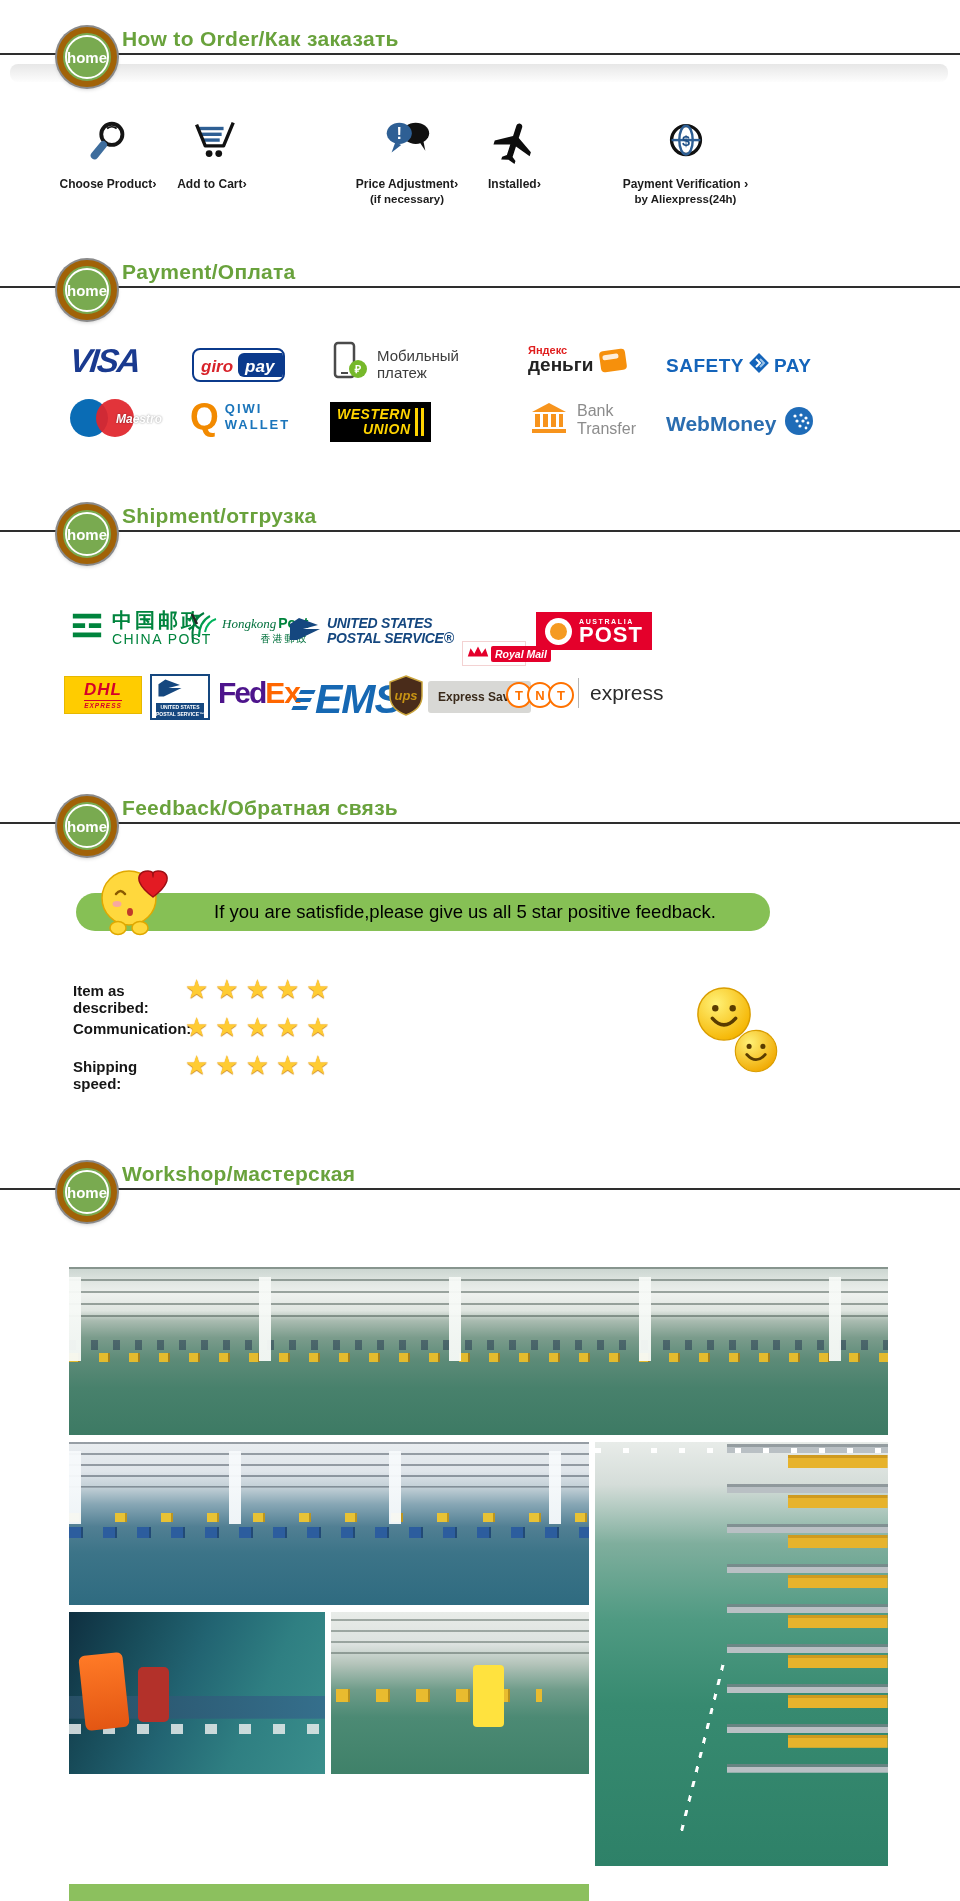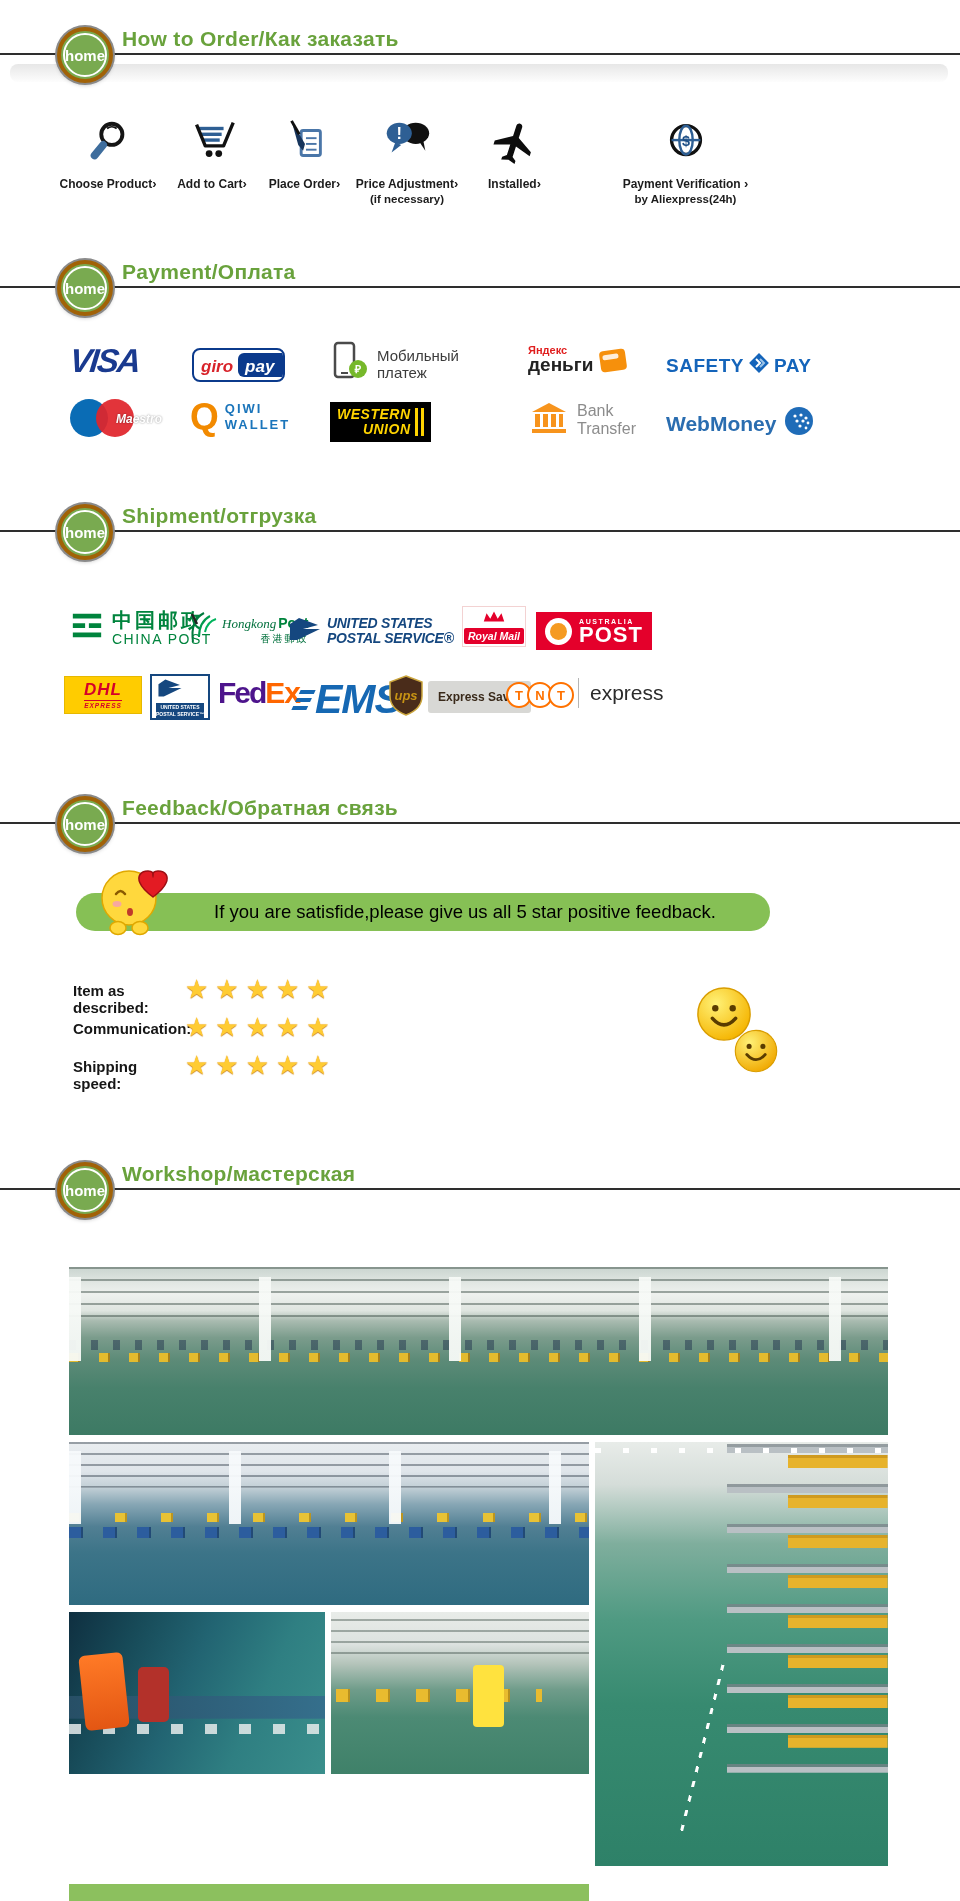--- a/index.html
+++ b/index.html
@@ -3,21 +3,21 @@
 <meta charset="utf-8">
 <style>
   html,body{margin:0;padding:0;background:#fff;font-family:"Liberation Sans",sans-serif;}
   #page{position:relative;width:960px;height:1901px;background:#fff;overflow:hidden;}
   .abs{position:absolute;}
 
   
   .sec-head{position:absolute;left:0;width:960px;height:56px;}
   .rule{position:absolute;left:0;top:26px;width:960px;height:2px;background:#2e2e2e;}
   .home-badge{position:absolute;left:57px;top:0;width:48px;height:48px;border-radius:50%;
-    background:#79aa50;border:4px solid #a16207;box-shadow:0 0 0 2px #8a8a8a,0 2px 4px rgba(0,0,0,.25);
+    background:#79aa50;border:6px solid #a16207;box-shadow:0 0 0 2px #8a8a8a,0 2px 4px rgba(0,0,0,.25);
     display:flex;align-items:center;justify-content:center;z-index:2;}
   .home-badge::before{content:"";position:absolute;inset:2px;border:2px solid #fff;border-radius:50%;}
   .home-badge span{color:#fff;font-weight:bold;font-size:15px;position:relative;}
   .sec-title{position:absolute;left:122px;top:0;font-size:21px;font-weight:bold;color:#69a23c;letter-spacing:.3px;}
   .soft-band{position:absolute;left:10px;top:64px;width:938px;height:18px;border-radius:8px;
     background:linear-gradient(180deg,#e7e7e7,#fdfdfd);}
 
   
   .step{position:absolute;text-align:center;}
   .step .icon{height:56px;display:flex;align-items:flex-end;justify-content:center;}
@@ -56,21 +56,21 @@
 
   .cnpost .ccol{margin-left:8px;}
   .cnpost .cjk{font-size:20px;font-weight:bold;color:#00843d;letter-spacing:3px;line-height:1.1;}
   .cnpost .en{font-size:14px;color:#00843d;letter-spacing:1.5px;}
   .hkpost .hcol{margin-left:4px;}
   .hk-script{font-family:"Liberation Serif",serif;font-style:italic;color:#00703c;font-size:13px;}
   .hk-bold{color:#00843d;font-weight:900;font-size:14px;margin-left:2px;}
   .hk-cjk{font-size:10px;color:#00703c;text-align:right;letter-spacing:2px;}
   .uspsL .ucol{margin-left:5px;}
   .uspsL .ucol div{color:#15477f;font-weight:900;font-style:italic;font-size:14px;line-height:1.08;letter-spacing:-.3px;}
-  .royal{width:58px;flex-direction:column;background:#fff;border:1px solid #f3d2d2;padding:2px 2px;align-items:center;display:flex;}
+  .royal{width:58px;flex-direction:row;background:#fff;border:1px solid #f3d2d2;padding:2px 2px;align-items:center;display:flex;margin-top:35px;}
   .royal .band{background:#e4002b;color:#fff;font-weight:bold;font-style:italic;font-size:10.5px;padding:2px 4px;border-radius:2px;white-space:nowrap;}
   .aus{background:#e4002b;height:38px;padding:0 9px;gap:7px;}
   .aus .circ{width:27px;height:27px;border-radius:50%;background:#fff;display:flex;align-items:center;justify-content:center;}
   .aus .ball{width:17px;height:17px;border-radius:50%;background:#f59a21;}
   .aus .atop{color:#fff;font-size:7px;font-weight:bold;letter-spacing:1.6px;}
   .aus .amain{color:#fff;font-size:22px;font-weight:900;line-height:.9;letter-spacing:1px;}
 
   .dhl{background:#ffcc00;width:76px;height:36px;flex-direction:column;justify-content:center;display:flex;align-items:center;border:1px solid #e6b800;}
   .dhl .dname{color:#d50029;font-style:italic;font-weight:900;font-size:17px;letter-spacing:1px;line-height:1;}
   .dhl .dsub{color:#d50029;font-style:italic;font-weight:bold;font-size:6.5px;letter-spacing:1px;border-top:1px solid #d50029;margin-top:2px;padding-top:1px;}
@@ -164,33 +164,20 @@
             <line x1="14" y1="12" x2="40" y2="12" stroke="#2e5f94" stroke-width="3.5"></line>
             <line x1="16" y1="18" x2="38" y2="18" stroke="#2e5f94" stroke-width="3.5"></line>
             <line x1="18" y1="24" x2="36" y2="24" stroke="#2e5f94" stroke-width="3.5"></line>
             <path d="M12 8 L21 30 H40 L50 6" fill="none" stroke="#111" stroke-width="3.5" stroke-linejoin="round"></path>
             <circle cx="25" cy="38" r="3.5" fill="#111"></circle>
             <circle cx="35" cy="38" r="3.5" fill="#111"></circle>
           </svg>
       </div>
       <div class="lbl"><span>Add to Cart</span><span class="chev">›</span></div>
     </div>
-    <div class="step" style="left:252px;width:105px">
-      <div class="icon">
-        <svg width="50" height="52" viewBox="0 0 52 52">
-            <rect x="22" y="14" width="20" height="26" rx="2" fill="#fff" stroke="#4a76a8" stroke-width="3"></rect>
-            <line x1="27" y1="22" x2="38" y2="22" stroke="#4a76a8" stroke-width="2"></line>
-            <line x1="27" y1="28" x2="38" y2="28" stroke="#4a76a8" stroke-width="2"></line>
-            <line x1="27" y1="34" x2="38" y2="34" stroke="#4a76a8" stroke-width="2"></line>
-            <path d="M12 4 L26 28 L24 35 L19 29 Z" fill="#17355c"></path>
-            <line x1="12" y1="4" x2="20" y2="18" stroke="#111" stroke-width="3"></line>
-          </svg>
-      </div>
-      <div class="lbl"><span>Place Order</span><span class="chev">›</span></div>
-    </div>
     <div class="step" style="left:342px;width:130px">
       <div class="icon">
         <svg width="54" height="52" viewBox="0 0 56 52">
             <ellipse cx="37" cy="17" rx="14" ry="11" fill="#111"></ellipse>
             <path d="M41 26 l6 9 l-2 -10 z" fill="#111"></path>
             <ellipse cx="20" cy="17" rx="13" ry="11" fill="#2e5f94"></ellipse>
             <path d="M16 26 l-4 11 l10 -8 z" fill="#2e5f94"></path>
             <text x="20" y="23" text-anchor="middle" font-size="17" font-weight="bold" fill="#fff">!</text>
           </svg>
       </div>

